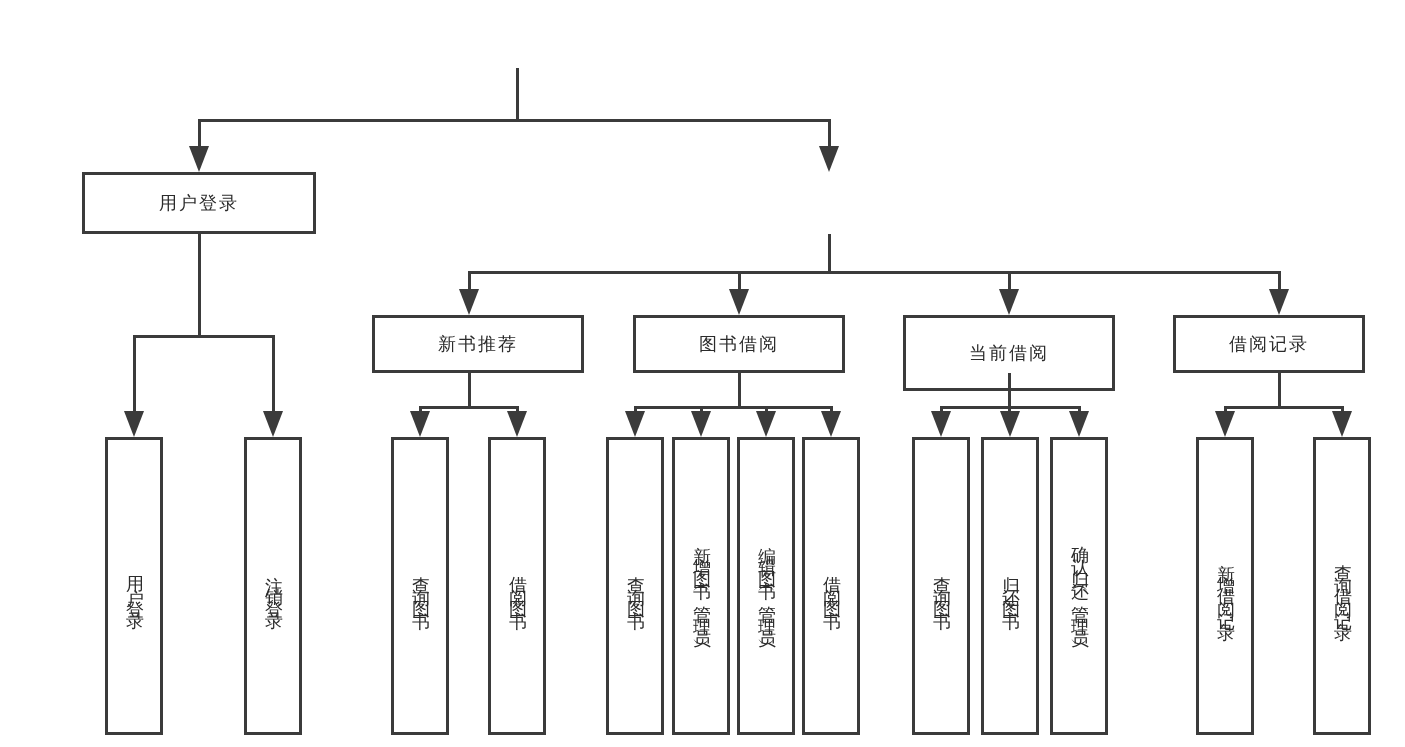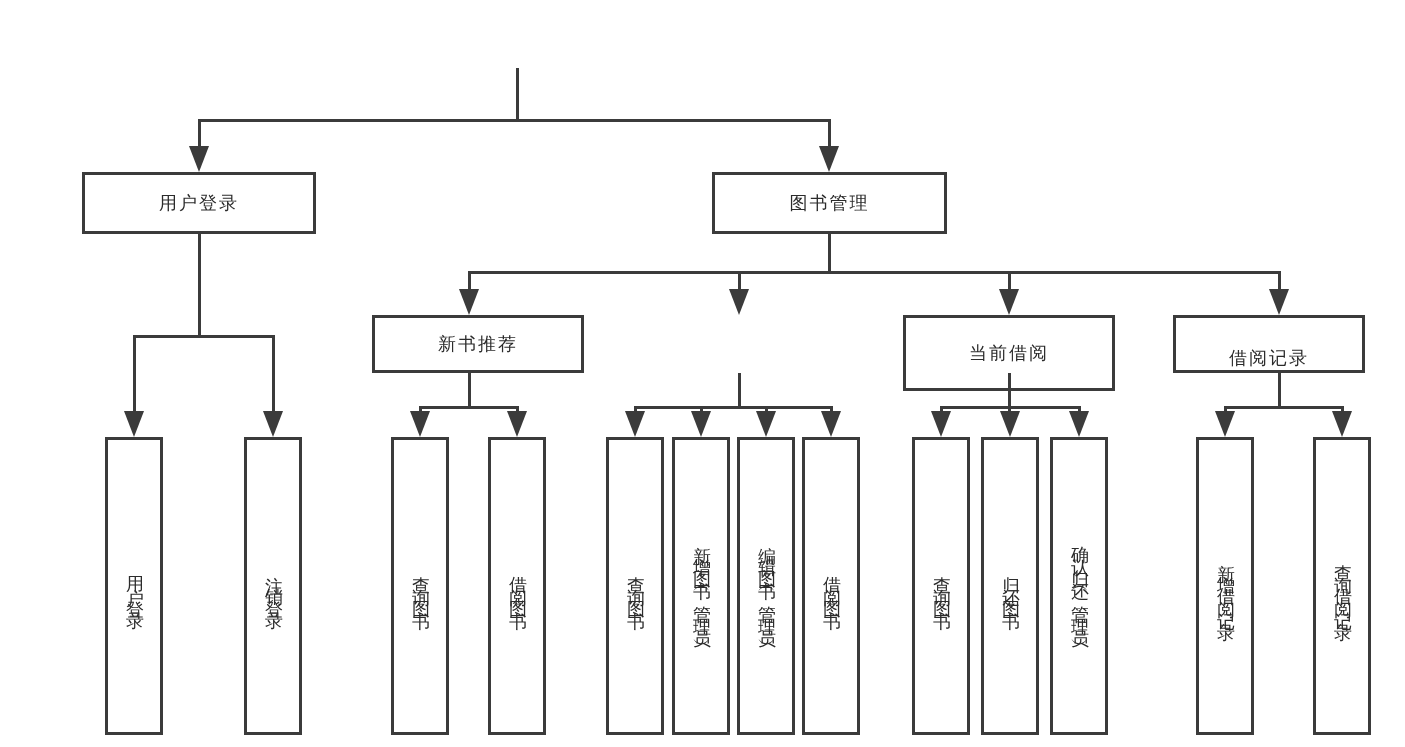--- a/index.html
+++ b/index.html
@@ -62,31 +62,31 @@
 </style>
 </head>
 <body>
 
 <div class="stage">
 
 
   <div class="box" style="left:82px; top:172px; width:234px; height:62px;">
     <span>用户登录</span>
   </div>
-  <div class="box" style="left:712px; top:172px; width:235px; height:62px;">
-    <span>图书管理</span>
-  </div>
 
   <div class="box" style="left:372px; top:315px; width:212px; height:58px;">
     <span>新书推荐</span>
   </div>
+  <div class="box" style="left:633px; top:315px; width:212px; height:58px;">
+    <span>图书借阅</span>
+  </div>
   <div class="box" style="left:903px; top:315px; width:212px; height:76px;">
     <span>当前借阅</span>
   </div>
-  <div class="box" style="left:1173px; top:315px; width:192px; height:58px;align-items:flex-end;">
+  <div class="box" style="left:1173px; top:315px; width:192px; height:58px;">
     <span>借阅记录</span>
   </div>
 
   <div class="box leaf" style="left:105px; top:437px; width:58px; height:298px;">
     <span>用户登录</span>
   </div>
   <div class="box leaf" style="left:244px; top:437px; width:58px; height:298px;">
     <span>注销登录</span>
   </div>
   <div class="box leaf" style="left:391px; top:437px; width:58px; height:298px;">

